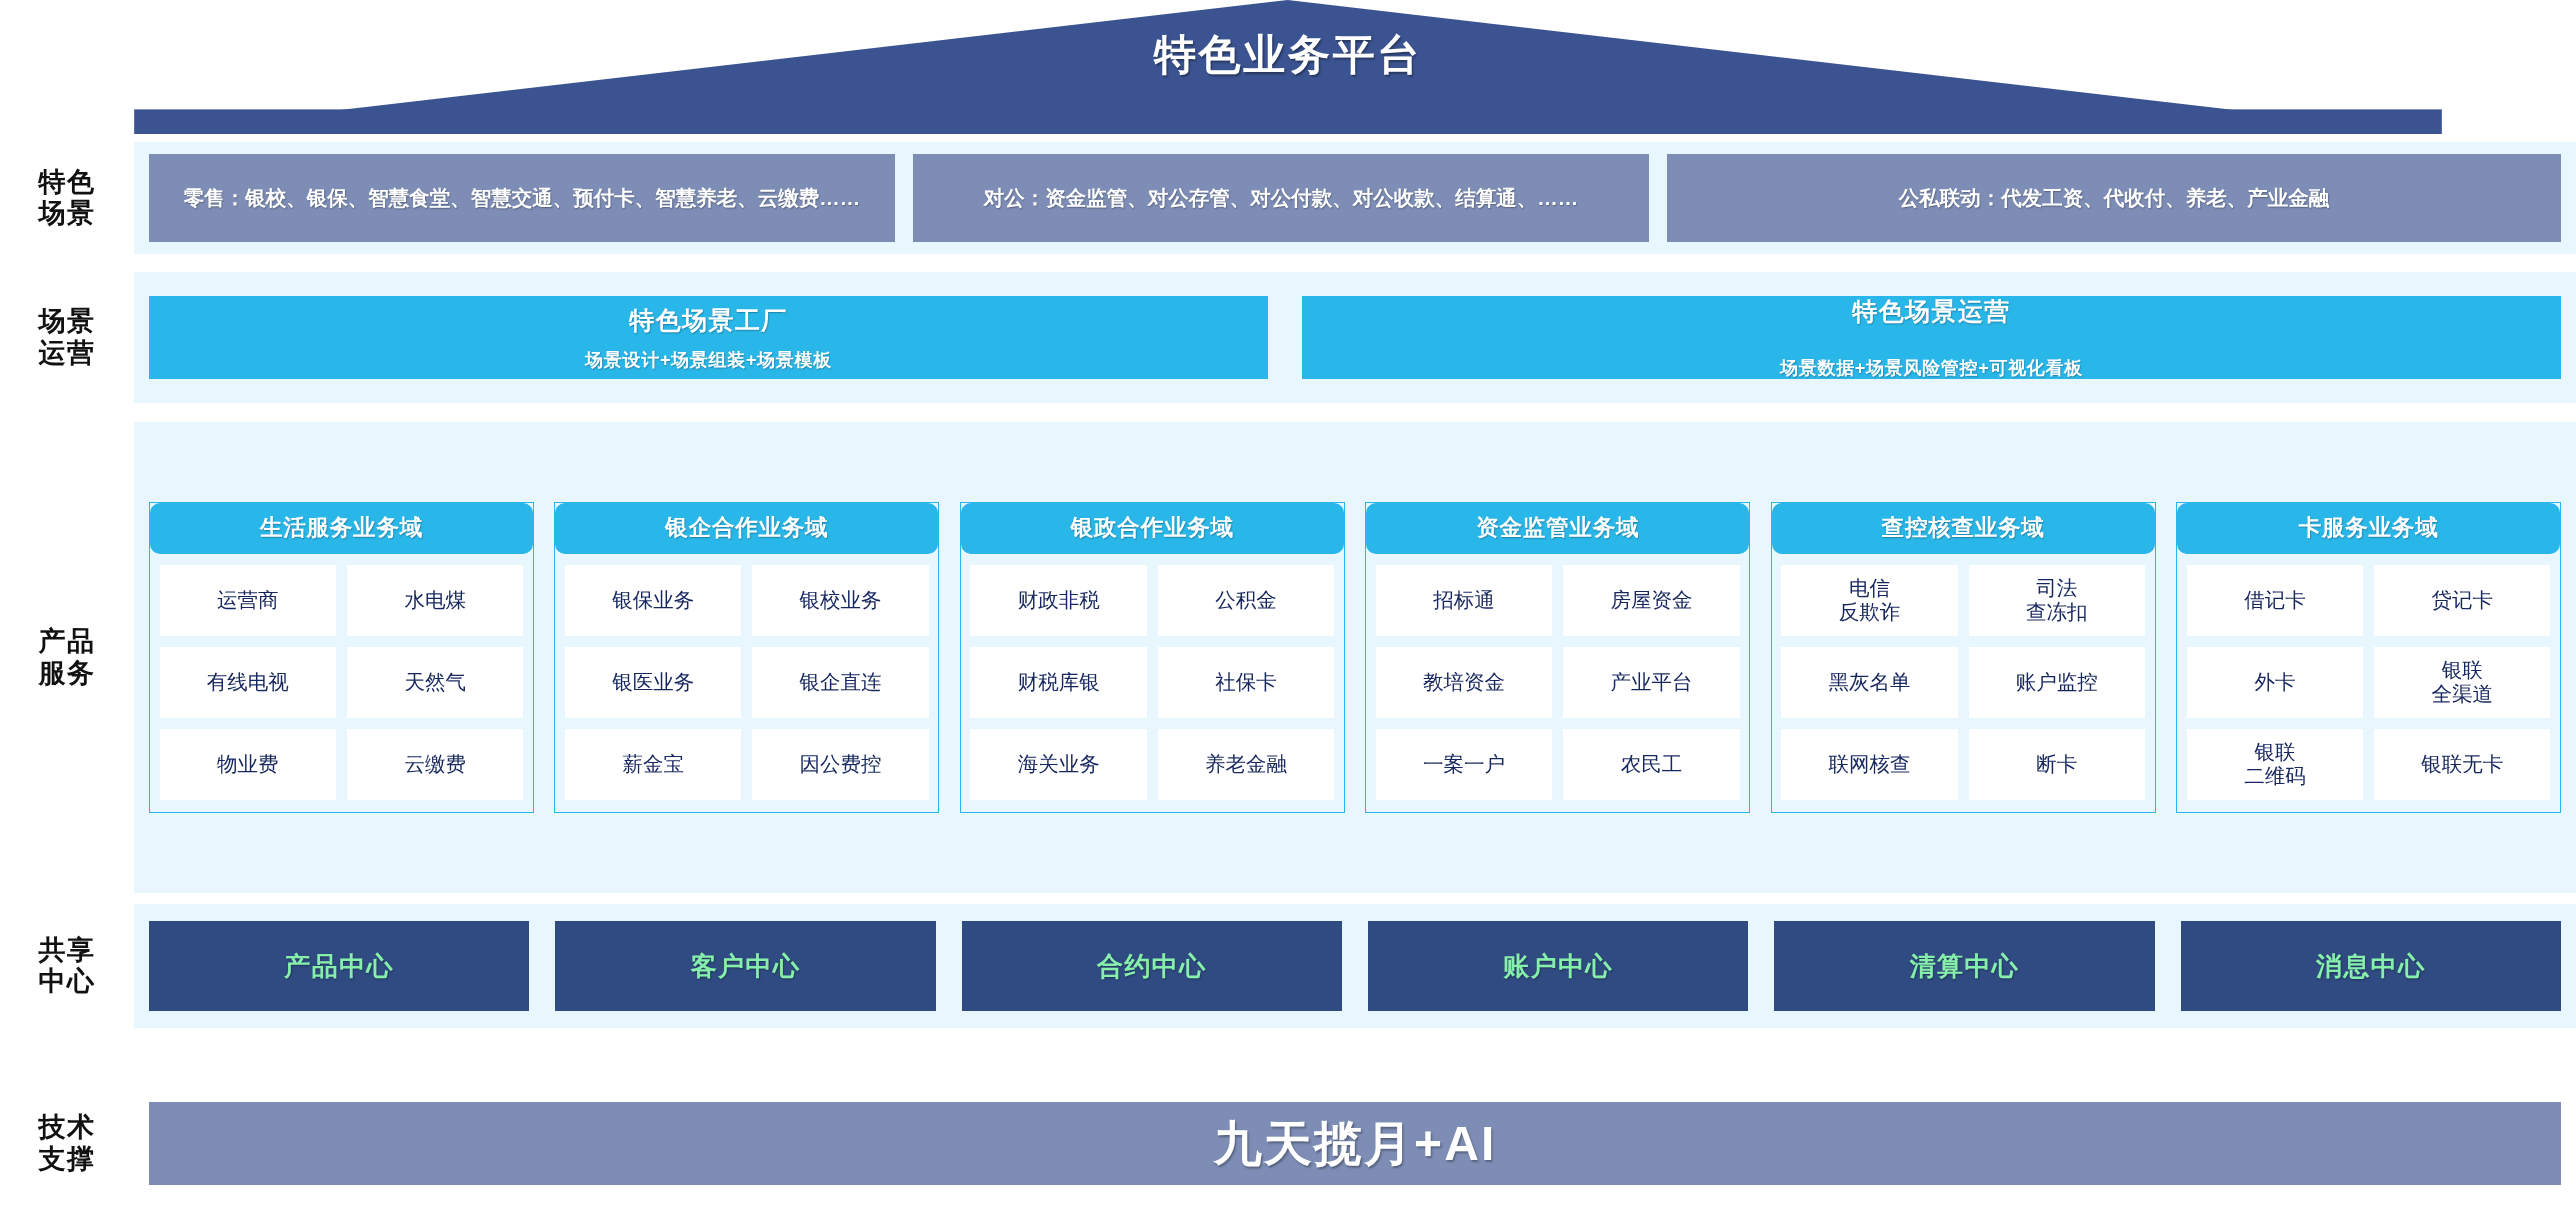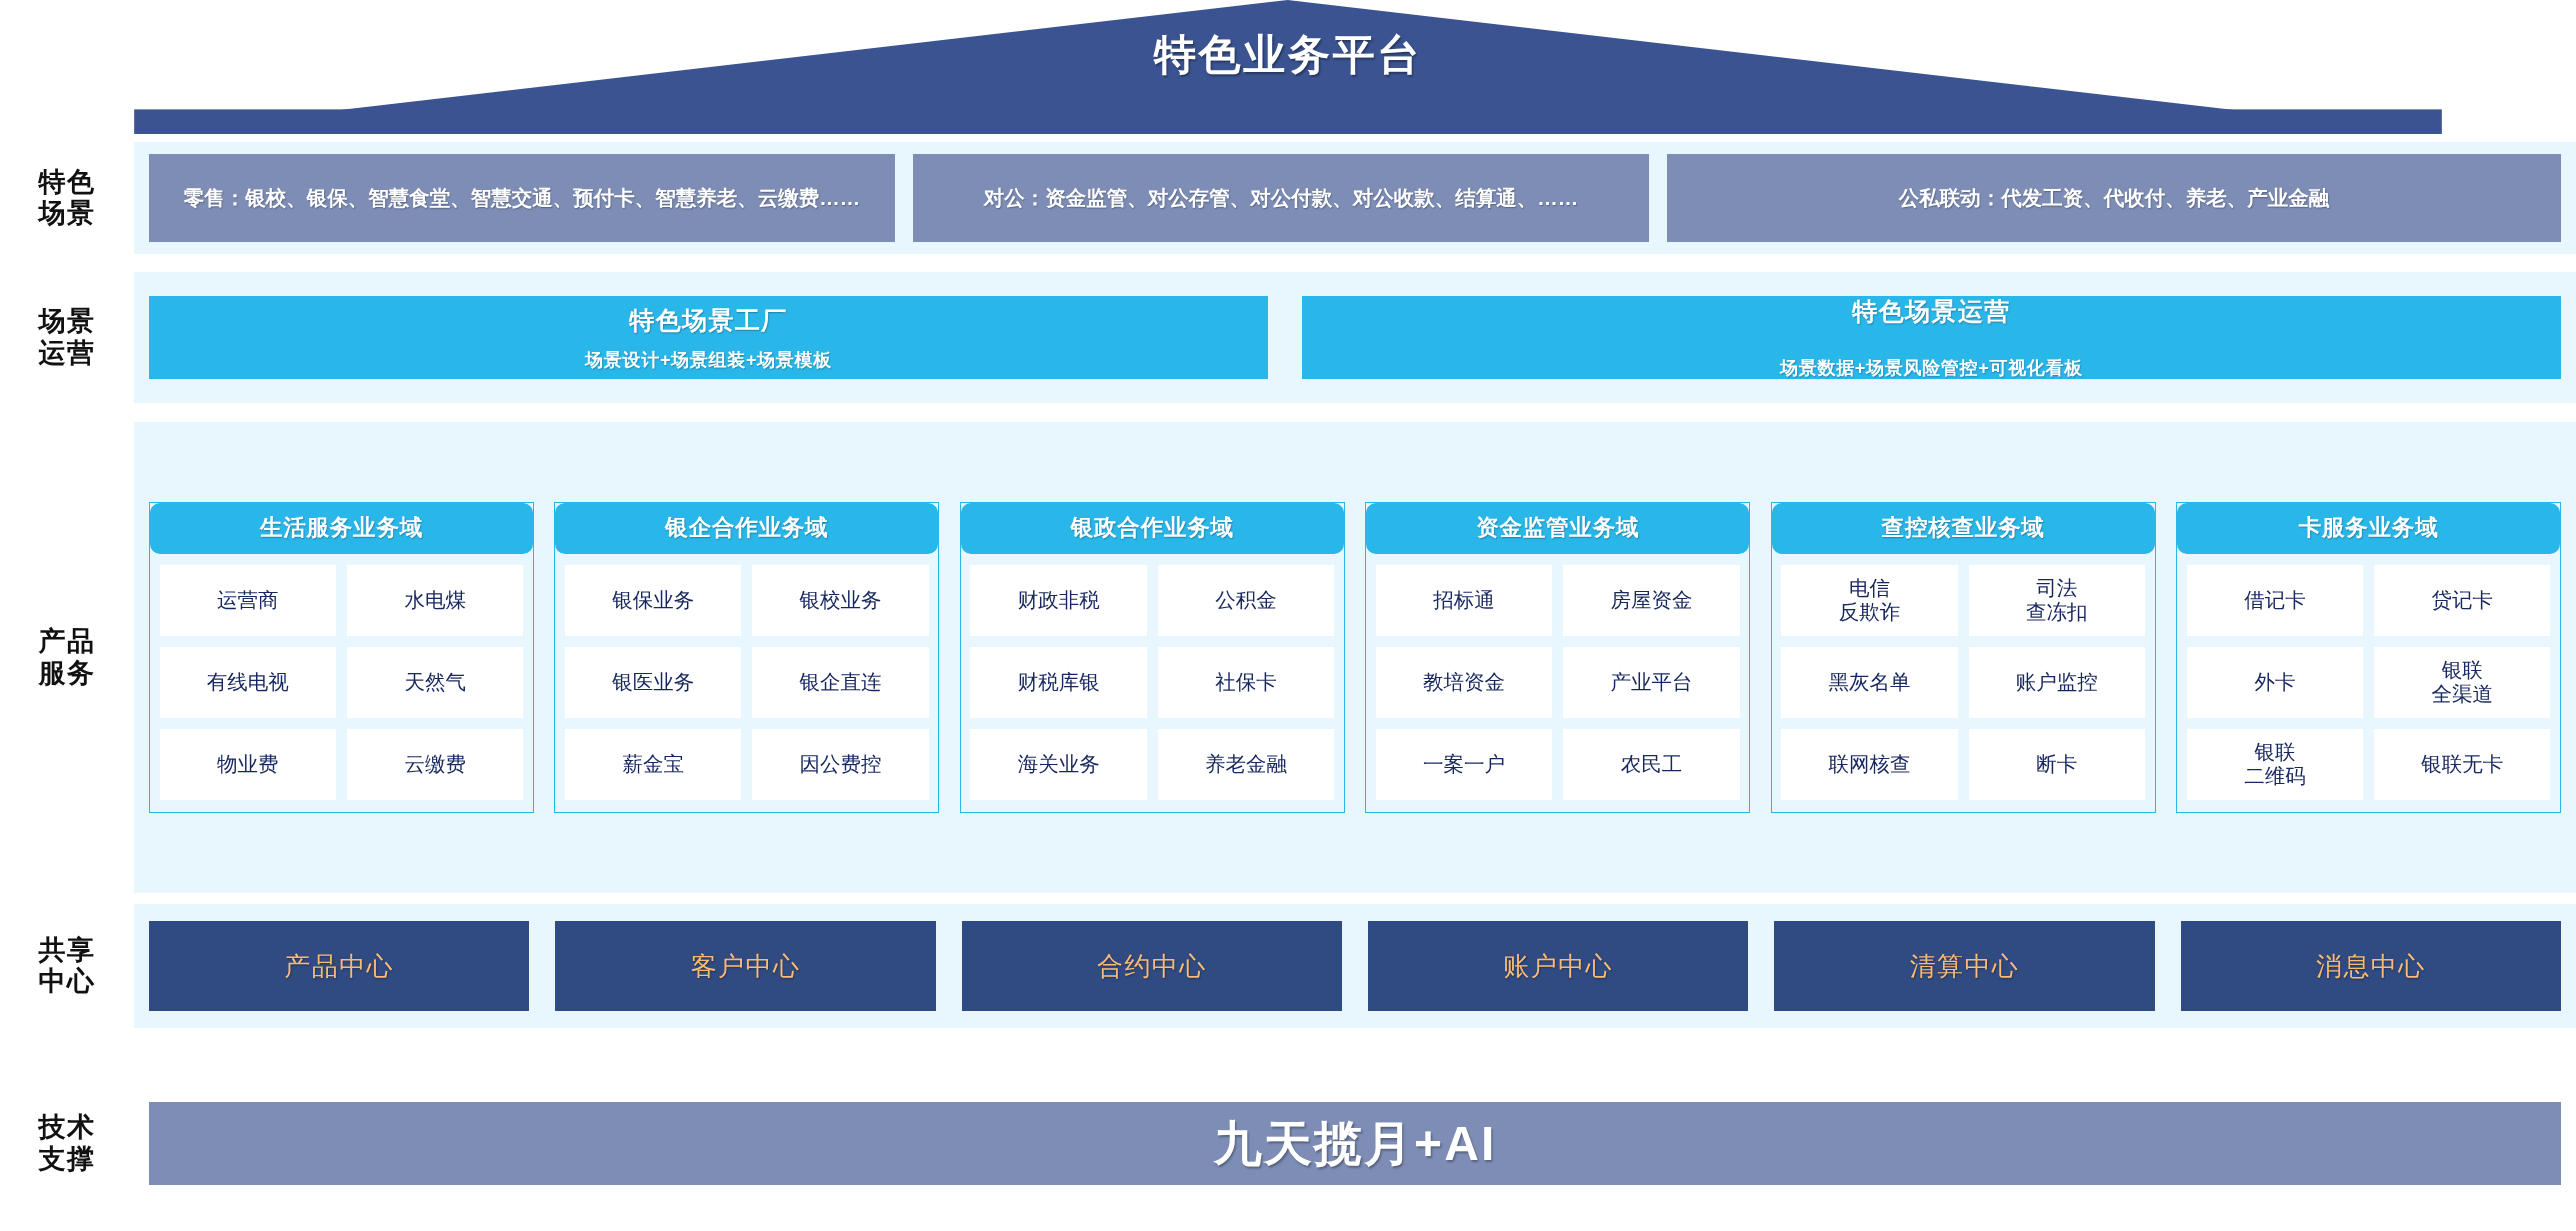--- a/index.html
+++ b/index.html
@@ -88,23 +88,23 @@
     display:flex;align-items:center;justify-content:center;
     text-align:center;white-space:pre-line;
     box-sizing:border-box;padding:1.4px 2.7px;
   }
 
   
   #row-centers{left:0;top:904px;width:2576px;height:124px;}
   #row-centers .panel{padding:17px 15px;gap:26px;}
   .center-box{
     flex:1 1 0;height:100%;
-    background:#2F4B82;color:#fdba74;
-    display:flex;align-items:center;justify-content:center;
-    font-size:26px;font-weight:normal;letter-spacing:1.4px;
+    background:#2F4B82;color:#86efac;
+    display:flex;align-items:center;justify-content:center;
+    font-size:26px;font-weight:bold;letter-spacing:1.4px;
     text-shadow:0.7px 1.4px 2.1px rgba(0,0,0,.35);
   }
 
   
   #row-tech{left:0;top:1086px;width:2576px;height:115px;}
   #row-tech .panel{background:transparent;padding:0 15px;}
   .tech-bar{
     flex:1 1 auto;height:83px;background:#7D8DB5;color:#ffffff;
     display:flex;align-items:center;justify-content:center;
     font-size:48px;font-weight:bold;letter-spacing:2.1px;

